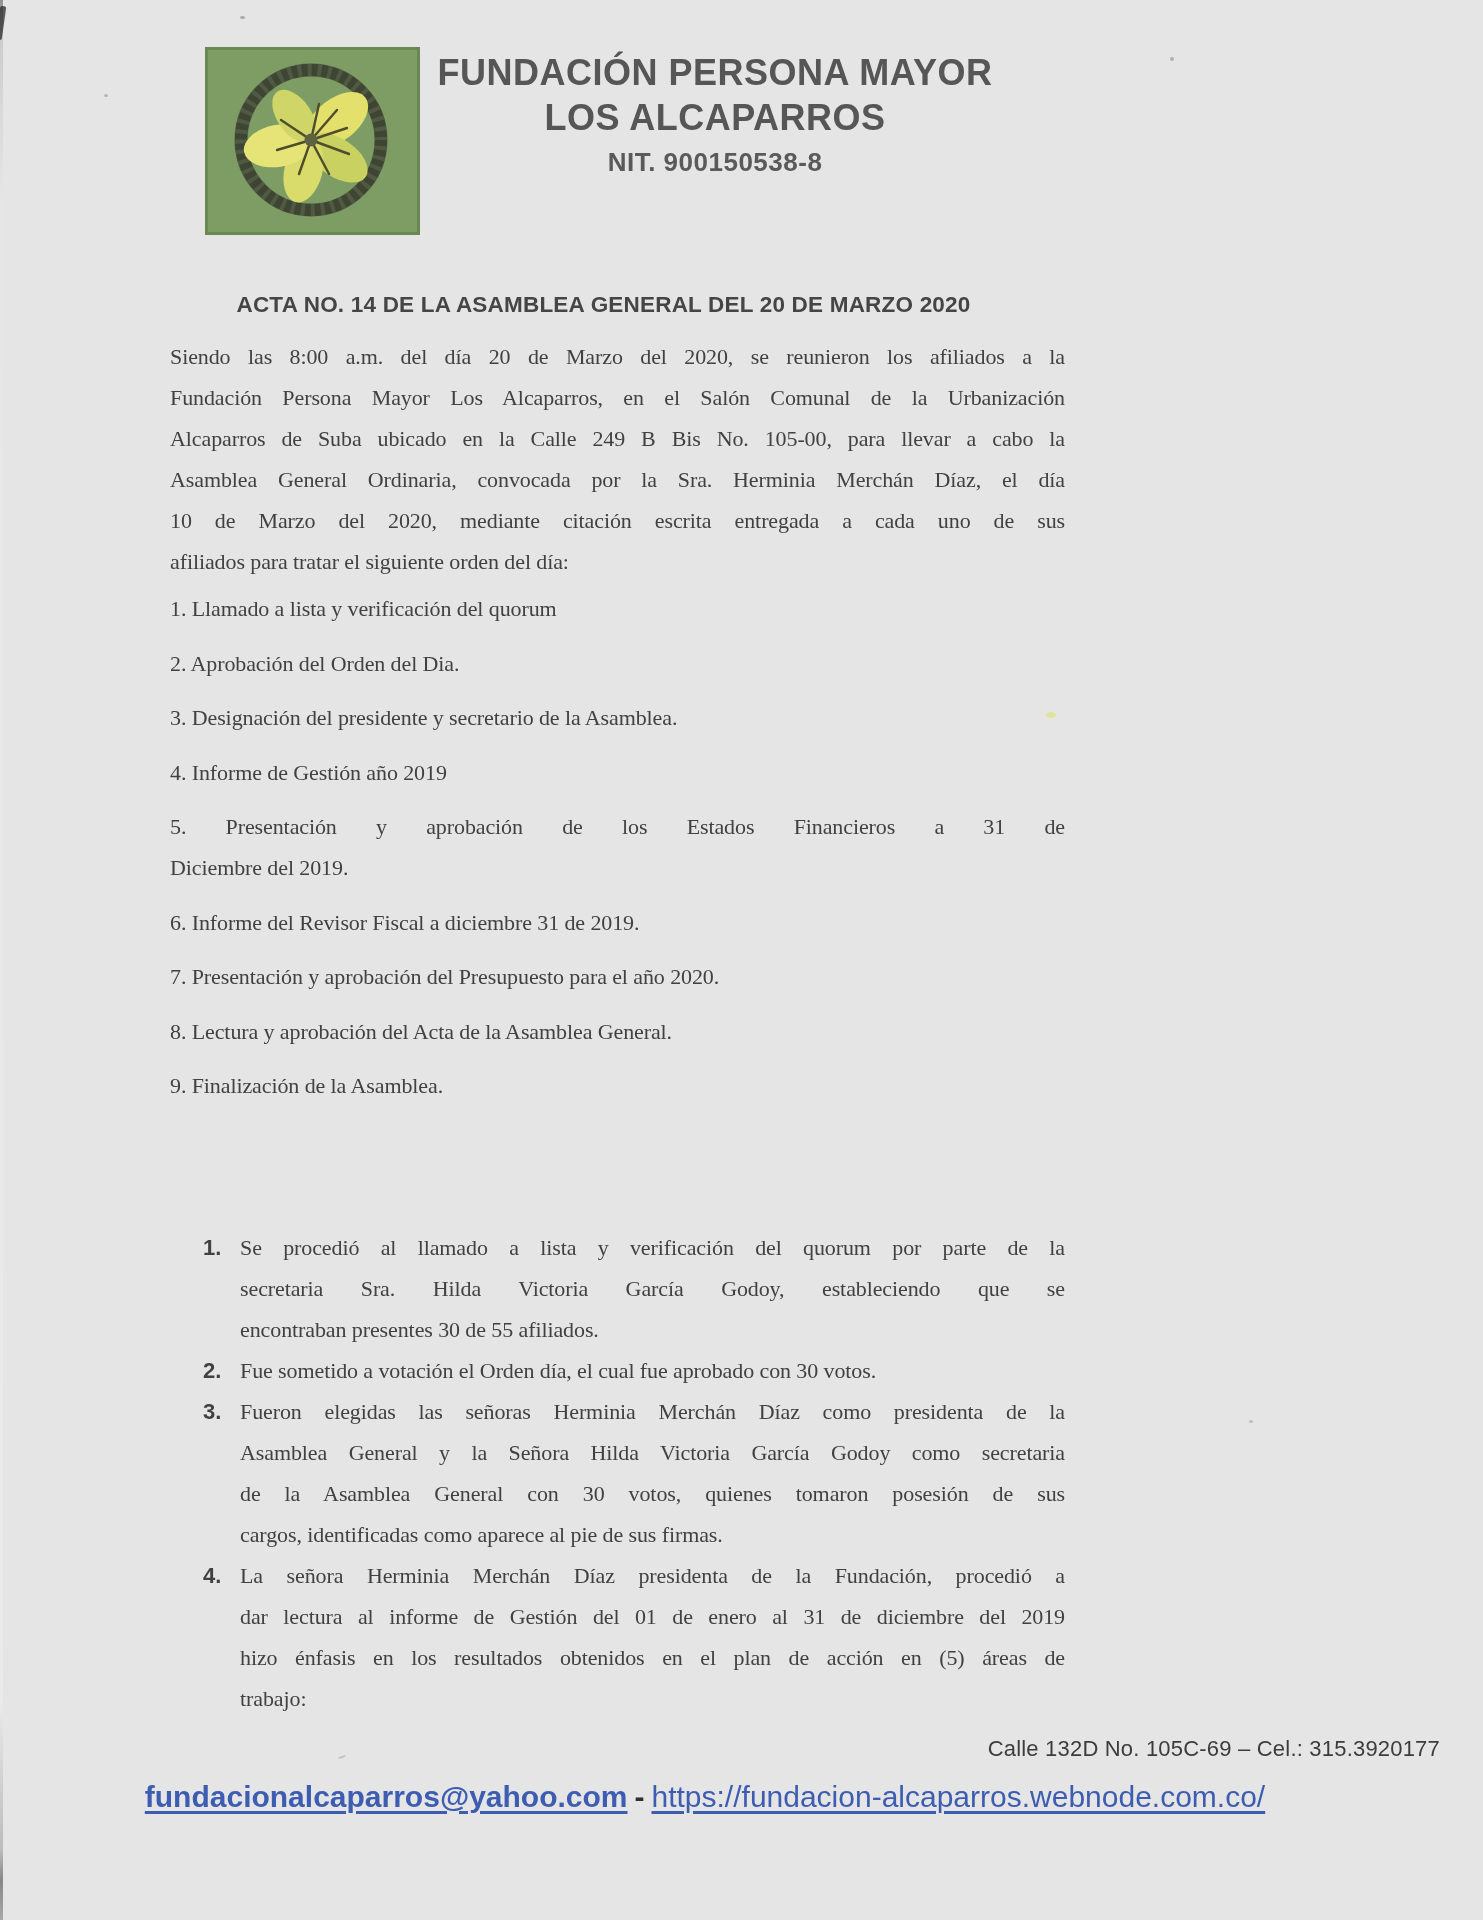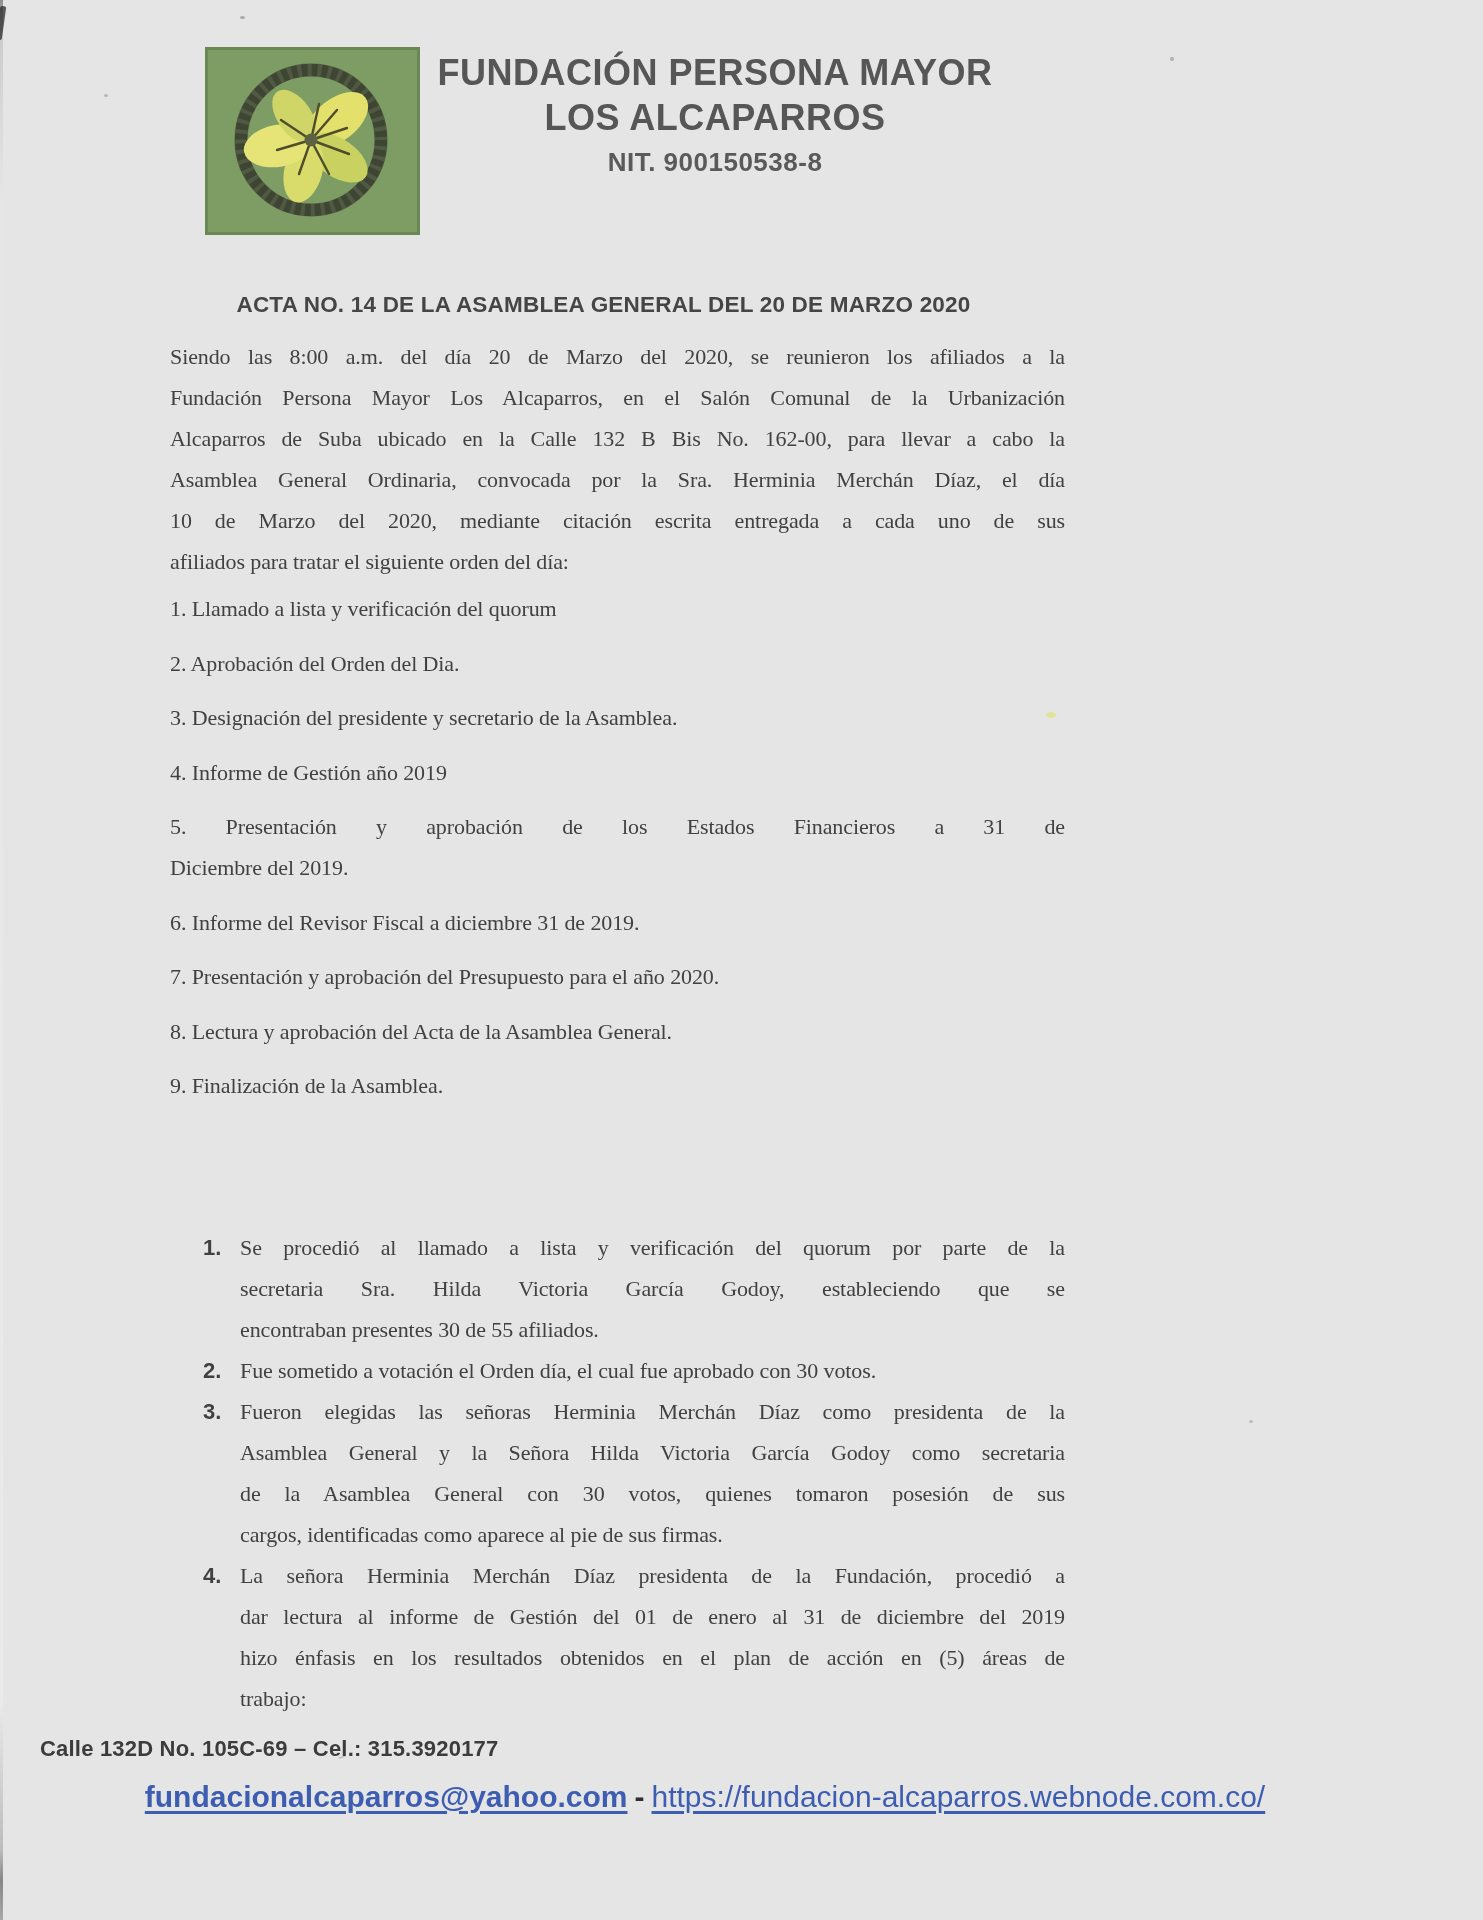--- a/index.html
+++ b/index.html
@@ -32,22 +32,22 @@
   .dev-item { position:relative; padding-left:70px; }
   .dev-num  { position:absolute; left:33px; top:0; font-weight:700; line-height:41px; }
 
   .line { height:41px; line-height:41px; overflow:hidden; letter-spacing:-0.1px;font-family:Liberation Serif, serif; }
   .j { text-align:justify; }
   .j::after { content:""; display:inline-block; width:100%; height:0; }
   .l { text-align:left; }
 
   
   .footer-addr {
-    position:absolute; top:1736px; left:40px; width:1400px; text-align:left;
-    font-weight:700; font-size:22px; color:#3c3c3c; letter-spacing:0.2px;
+    position:absolute; top:1736px; left:40px; width:1400px; text-align:right;
+    font-weight:400; font-size:22px; color:#3c3c3c; letter-spacing:0.2px;
   }
   .footer-links {
     position:absolute; top:1780px; left:0; width:1410px; text-align:center; font-size:30px;
   }
   .email { color:#3d5db2; font-weight:700; text-decoration:underline; text-underline-offset:4px; cursor:pointer; }
   .sep   { color:#2f2f2f; font-weight:700; margin:0 7px; }
   .site  { color:#3d5db2; font-weight:400; text-decoration:underline; text-underline-offset:4px; cursor:pointer; }
 
   
   .edge-left {
@@ -104,21 +104,21 @@
     <div class="org-line">FUNDACIÓN PERSONA MAYOR</div>
     <div class="org-line">LOS ALCAPARROS</div>
     <div class="org-nit">NIT. 900150538-8</div>
   </div>
 
   <div class="doc-title">ACTA NO. 14 DE LA ASAMBLEA GENERAL DEL 20 DE MARZO 2020</div>
 
   <div class="intro">
     <div class="line j">Siendo las 8:00 a.m. del día 20 de Marzo del 2020, se reunieron los afiliados a la</div>
     <div class="line j">Fundación Persona Mayor Los Alcaparros, en el Salón Comunal de la Urbanización</div>
-    <div class="line j">Alcaparros de Suba ubicado en la Calle 132 B Bis No. 162-00, para llevar a cabo la</div>
+    <div class="line j">Alcaparros de Suba ubicado en la Calle 249 B Bis No. 105-00, para llevar a cabo la</div>
     <div class="line j">Asamblea General Ordinaria, convocada por la Sra. Herminia Merchán Díaz, el día</div>
     <div class="line j">10 de Marzo del 2020, mediante citación escrita entregada a cada uno de sus</div>
     <div class="line l">afiliados para tratar el siguiente orden del día:</div>
   </div>
 
   <div class="agenda">
     <div class="agenda-item">
       <div class="line l">1. Llamado a lista y verificación del quorum</div>
     </div>
     <div class="agenda-item">

